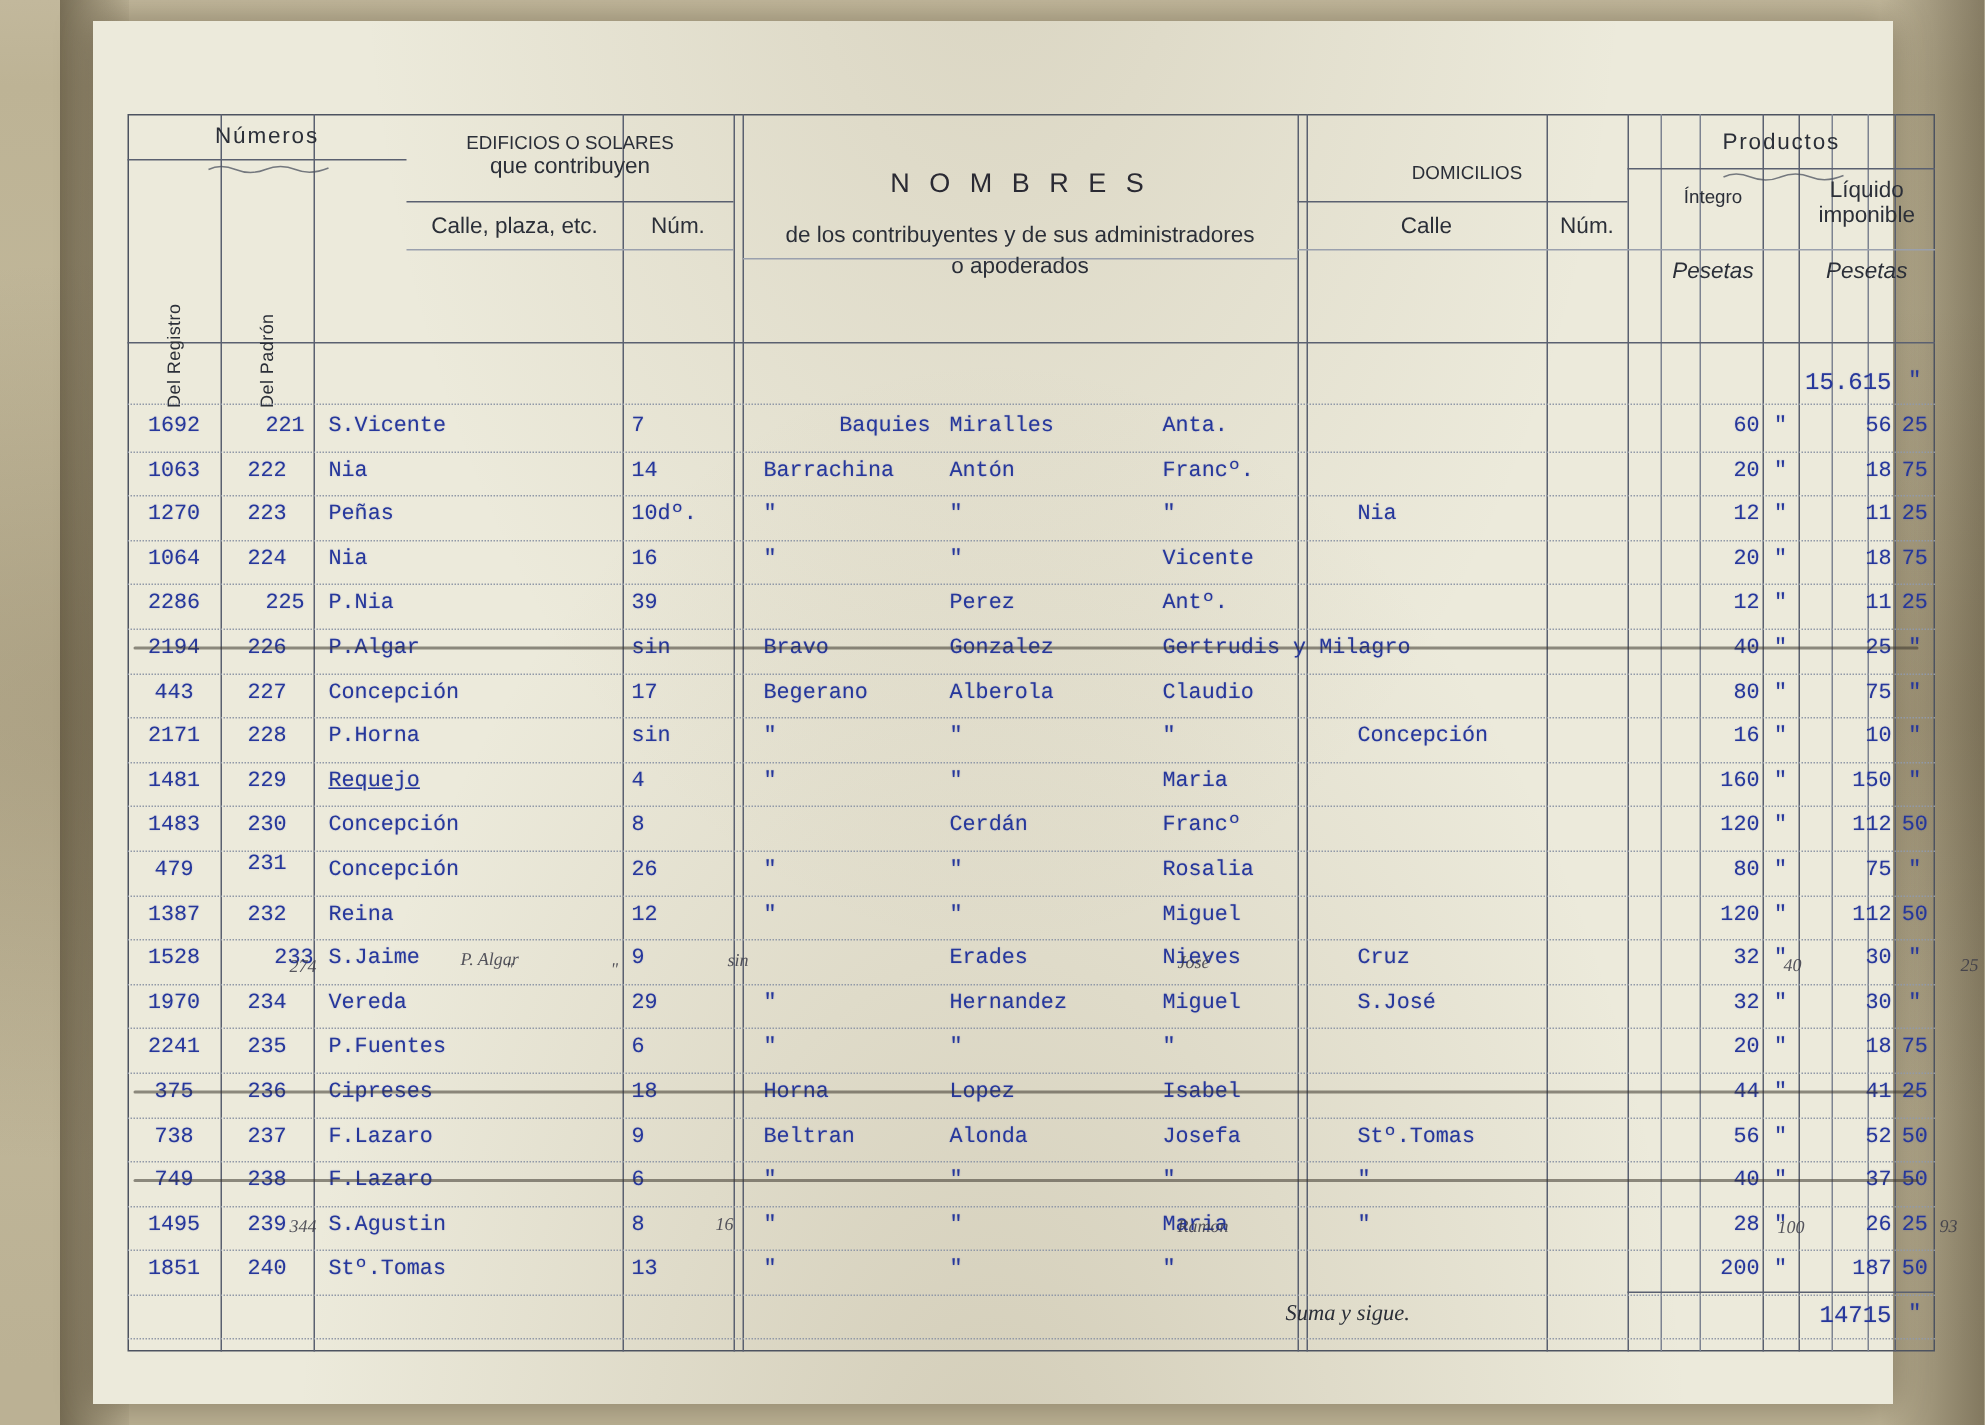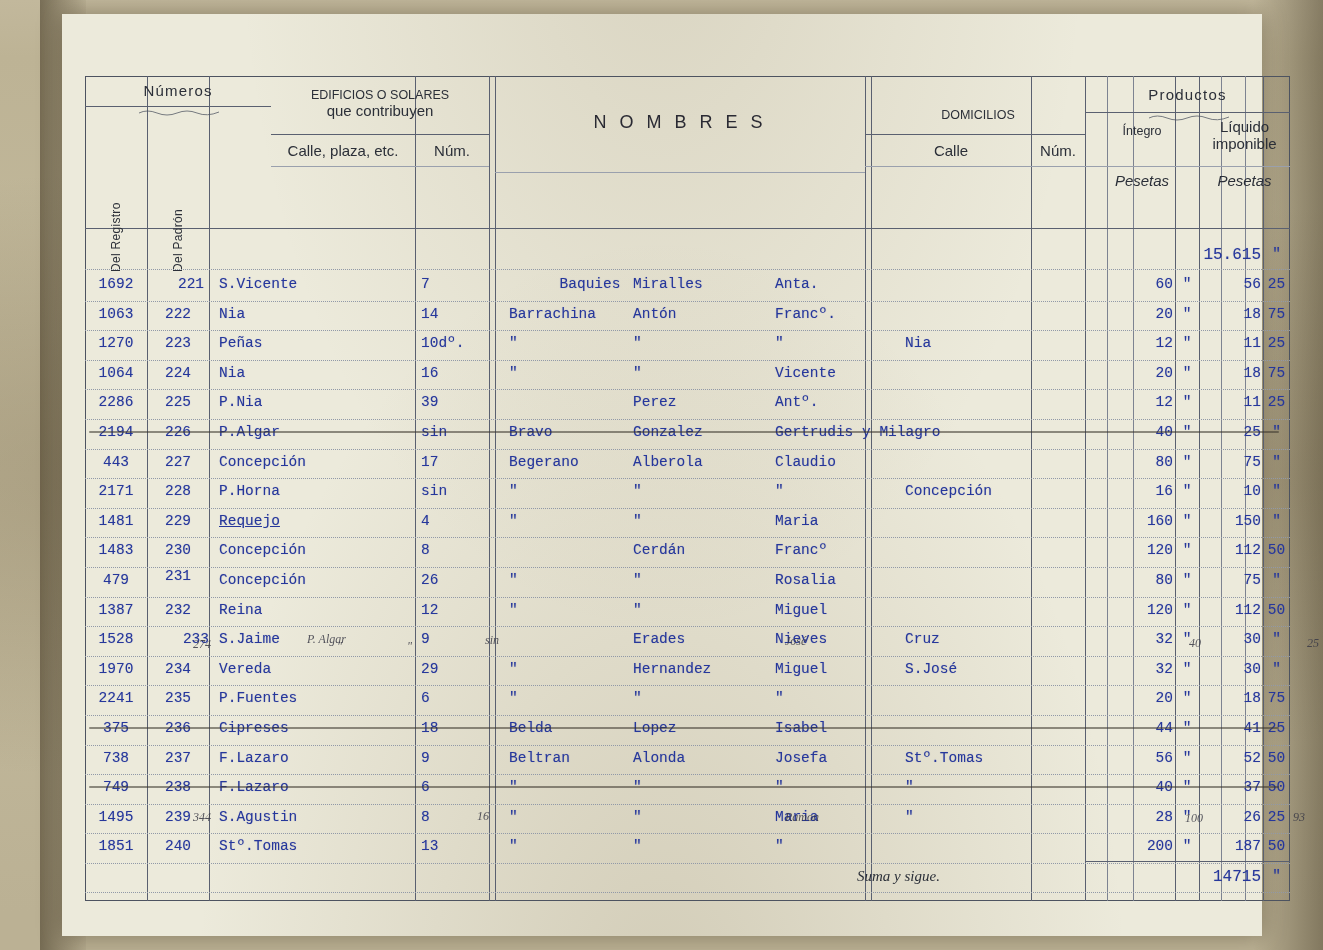--- a/index.html
+++ b/index.html
@@ -146,20 +146,24 @@
     <div class="hdr" style="left:186px;top:66px;width:144px;">
       <div class="t3">Calle, plaza, etc.</div>
     </div>
     <div class="hdr" style="left:330px;top:66px;width:74px;">
       <div class="t3">Núm.</div>
     </div>
 
     <div class="hdr" style="left:410px;top:36px;width:370px;">
       <div class="big">N O M B R E S</div>
     </div>
+    <div class="hdr" style="left:410px;top:72px;width:370px;">
+      <div class="t3">de los contribuyentes y de sus administradores</div>
+      <div class="t3" style="margin-top:4px;">o apoderados</div>
+    </div>
 
     <div class="hdr" style="left:786px;top:32px;width:214px;">
       <div class="t2">DOMICILIOS</div>
     </div>
     <div class="hdr" style="left:786px;top:66px;width:160px;">
       <div class="t3">Calle</div>
     </div>
     <div class="hdr" style="left:946px;top:66px;width:54px;">
       <div class="t3">Núm.</div>
     </div>
@@ -186,21 +190,21 @@
       <div class="t3 it">Pesetas</div>
     </div>
 
     <div class="hline dotted" style="top:193px;"></div>
     <div class="cell r" style="left:1118px;top:170px;width:58px;font-size:16px;">15.615</div>
     <div class="cell c" style="left:1178px;top:170px;width:27px;">"</div>
 
     <div id="rows">
         <div class="row" style="top: 196px;">
           <div class="cell c" style="left: 0px; width: 62px; top: 4px;">1692</div>
-          <div class="cell c" style="left: 75px; width: 62px; top: 4px;">221</div>
+          <div class="cell c" style="left: 62px; width: 62px; top: 4px; padding-left: 12px;">221</div>
           <div class="cell" style="left: 134px; width: 200px; top: 4px;">S.Vicente</div>
           <div class="cell" style="left: 336px; width: 70px; top: 4px;">7</div>
           <div class="cell" style="left: 440px; width: 130px; top: 4px; text-align: center;">Baquies</div>
           <div class="cell" style="left: 548px; width: 150px; top: 4px;">Miralles</div>
           <div class="cell" style="left: 690px; width: 300px; top: 4px;">Anta.</div>
           <div class="cell" style="left: 820px; width: 160px; top: 4px;"></div>
           <div class="cell r" style="left: 1000px; width: 88px; top: 4px;">60</div>
           <div class="cell c" style="left: 1090px; width: 24px; top: 4px;">"</div>
           <div class="cell r" style="left: 1114px; width: 62px; top: 4px;">56</div>
           <div class="cell c" style="left: 1178px; width: 27px; top: 4px;">25</div>
@@ -246,21 +250,21 @@
           <div class="cell" style="left: 690px; width: 300px; top: 4px;">Vicente</div>
           <div class="cell" style="left: 820px; width: 160px; top: 4px;"></div>
           <div class="cell r" style="left: 1000px; width: 88px; top: 4px;">20</div>
           <div class="cell c" style="left: 1090px; width: 24px; top: 4px;">"</div>
           <div class="cell r" style="left: 1114px; width: 62px; top: 4px;">18</div>
           <div class="cell c" style="left: 1178px; width: 27px; top: 4px;">75</div>
           <div class="hline dotted" style="top: 28.6px;"></div>
         </div>
         <div class="row" style="top: 314.4px;">
           <div class="cell c" style="left: 0px; width: 62px; top: 4px;">2286</div>
-          <div class="cell c" style="left: 62px; width: 62px; top: 4px;">225</div>
+          <div class="cell c" style="left: 62px; width: 62px; top: 4px; padding-left: 12px;">225</div>
           <div class="cell" style="left: 134px; width: 200px; top: 4px;">P.Nia</div>
           <div class="cell" style="left: 336px; width: 70px; top: 4px;">39</div>
           <div class="cell" style="left: 424px; width: 130px; top: 4px;"></div>
           <div class="cell" style="left: 548px; width: 150px; top: 4px;">Perez</div>
           <div class="cell" style="left: 690px; width: 300px; top: 4px;">Antº.</div>
           <div class="cell" style="left: 820px; width: 160px; top: 4px;"></div>
           <div class="cell r" style="left: 1000px; width: 88px; top: 4px;">12</div>
           <div class="cell c" style="left: 1090px; width: 24px; top: 4px;">"</div>
           <div class="cell r" style="left: 1114px; width: 62px; top: 4px;">11</div>
           <div class="cell c" style="left: 1178px; width: 27px; top: 4px;">25</div>
@@ -415,21 +419,21 @@
           <div class="cell c" style="left: 1090px; width: 24px; top: 4px;">"</div>
           <div class="cell r" style="left: 1114px; width: 62px; top: 4px;">18</div>
           <div class="cell c" style="left: 1178px; width: 27px; top: 4px;">75</div>
           <div class="hline dotted" style="top: 28.6px;"></div>
         </div>
         <div class="row" style="top: 640px;">
           <div class="cell c" style="left: 0px; width: 62px; top: 4px;">375</div>
           <div class="cell c" style="left: 62px; width: 62px; top: 4px;">236</div>
           <div class="cell" style="left: 134px; width: 200px; top: 4px;">Cipreses</div>
           <div class="cell" style="left: 336px; width: 70px; top: 4px;">18</div>
-          <div class="cell" style="left: 424px; width: 130px; top: 4px;">Belda</div>
+          <div class="cell" style="left: 424px; width: 130px; top: 4px;">Horna</div>
           <div class="cell" style="left: 548px; width: 150px; top: 4px;">Lopez</div>
           <div class="cell" style="left: 690px; width: 300px; top: 4px;">Isabel</div>
           <div class="cell" style="left: 820px; width: 160px; top: 4px;"></div>
           <div class="cell r" style="left: 1000px; width: 88px; top: 4px;">44</div>
           <div class="cell c" style="left: 1090px; width: 24px; top: 4px;">"</div>
           <div class="cell r" style="left: 1114px; width: 62px; top: 4px;">41</div>
           <div class="cell c" style="left: 1178px; width: 27px; top: 4px;">25</div>
           <div class="hline dotted" style="top: 28.6px;"></div>
           <div class="strike" style="left: 4px; width: 1190px; top: 11px;"></div>
         </div>

